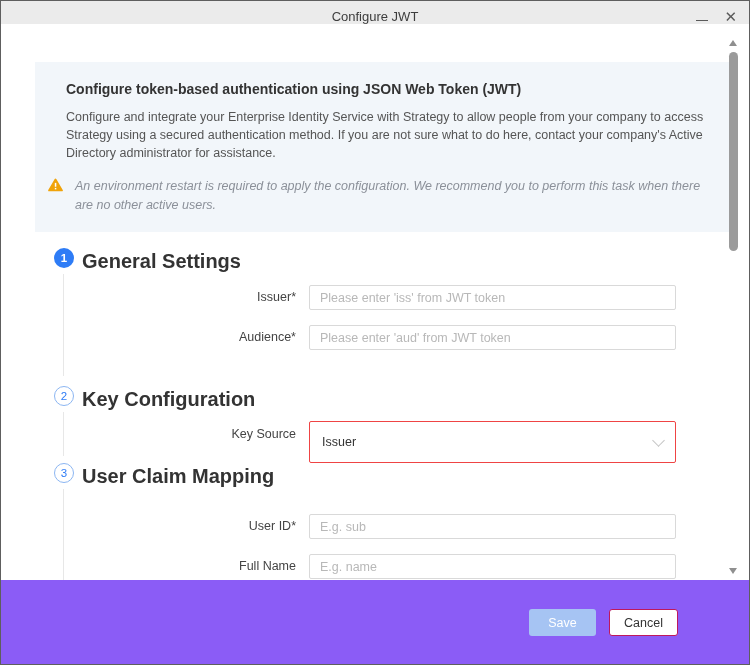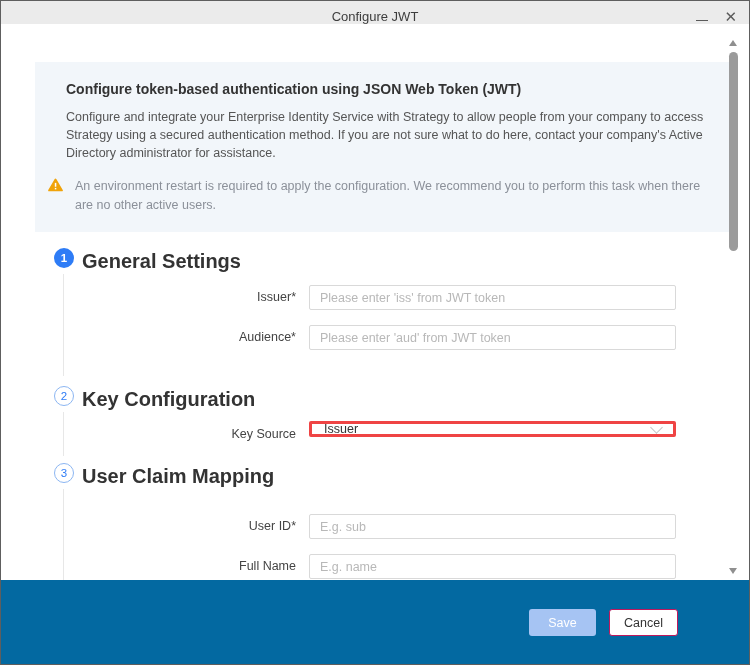--- a/index.html
+++ b/index.html
@@ -26,21 +26,21 @@
   .content { position:absolute; top:31px; left:0; right:0; height:549px; background:#fff; }
   .intro-panel {
     position:absolute; top:30px; left:34px; width:703px; box-sizing:border-box;
     background:#f2f6fa; padding:19px 30px 18px 31px;
   }
   .intro-heading { font-size:14px; font-weight:bold; color:#333; }
   .intro-desc {
     margin-top:11px; font-size:12.5px; line-height:1.45; color:#555;
     max-width:650px;
   }
-  .warning-row { margin-top:15px; margin-left:-18px; display:flex; align-items:flex-start; }
+  .warning-row { margin-top:15px; margin-left:-18px; display:flex; align-items:flex-start;font-style:italic; }
   .warning-icon { flex:0 0 auto; margin-top:1px; }
   .warning-text {
     margin-left:12px; font-size:12.5px; line-height:1.45; color:#8b9099; max-width:662px;
   }
   
   .step-circle {
     position:absolute; width:20px; height:20px; border-radius:50%;
     font-size:11.5px; text-align:center; line-height:20px; box-sizing:border-box;
   }
   .step-circle.filled { background:var(--accent,#2e7cf6); color:#fff; font-weight:bold; }
@@ -53,31 +53,31 @@
     font-size:12.5px; color:#444; line-height:25px;
   }
   .text-input {
     position:absolute; left:308px; width:367px; height:25px; box-sizing:border-box;
     border:1px solid #d9d9d9; border-radius:2px; padding:0 10px;
     font-size:12.5px; color:#333; font-family:"Liberation Sans", sans-serif;
     background:#fff; outline:none;
   }
   .text-input::placeholder { color:#b8b8b8; opacity:1; }
   .dropdown {
-    position:absolute; left:308px; width:367px; height:16px; box-sizing:border-box;
-    border:3px solid #ef4444; border-radius:2px; background:#fff;
+    position:absolute; left:308px; width:367px; height:42px; box-sizing:border-box;
+    border:1px solid #ef4444; border-radius:2px; background:#fff;
     display:flex; align-items:center; padding:0 12px; cursor:default;justify-content:flex-end;
   }
   .dropdown-value { flex:1; font-size:12.5px; color:#333; }
   .chevron {
     width:8px; height:8px; border-right:1px solid #c4c4c4; border-bottom:1px solid #c4c4c4;
     transform:rotate(45deg); margin-top:-4px;
   }
   
-  .footer { position:absolute; left:0; right:0; bottom:0; height:84px; background:#0369a1; }
+  .footer { position:absolute; left:0; right:0; bottom:0; height:84px; background:#8b5cf6; }
   .footer-btns {
     position:absolute; top:29px; right:71px; display:flex; gap:13px;
   }
   .btn {
     height:27px; border-radius:3px; font-size:12.5px; font-family:"Liberation Sans", sans-serif;
     display:flex; align-items:center; justify-content:center; cursor:default; box-sizing:border-box;
   }
   .btn-save { width:67px; background:var(--save-bg,#a6c4f3); color:#fff; border:none; }
   .btn-cancel { width:69px; background:#fff; color:#333; border:1px solid #be185d; }
   

